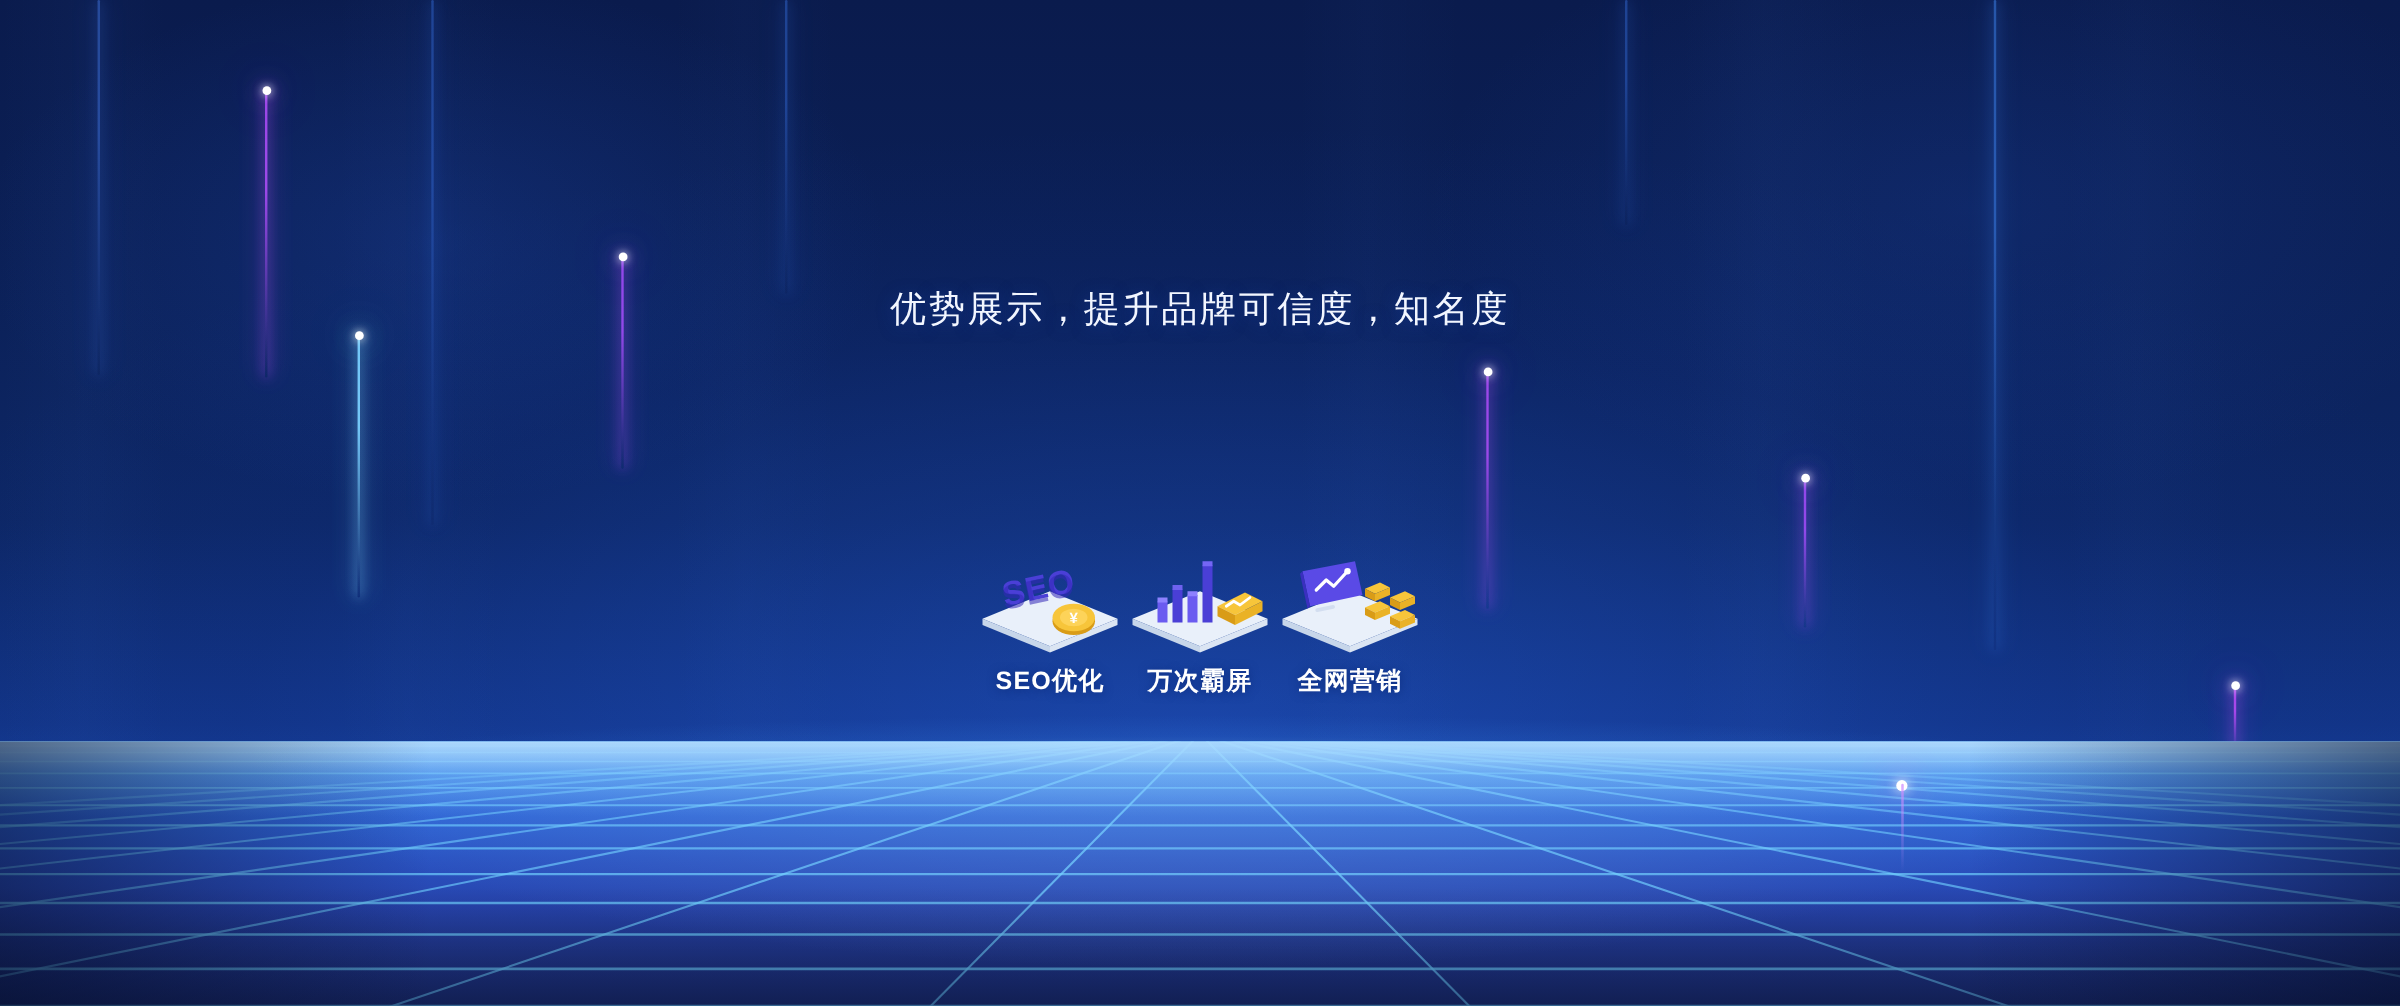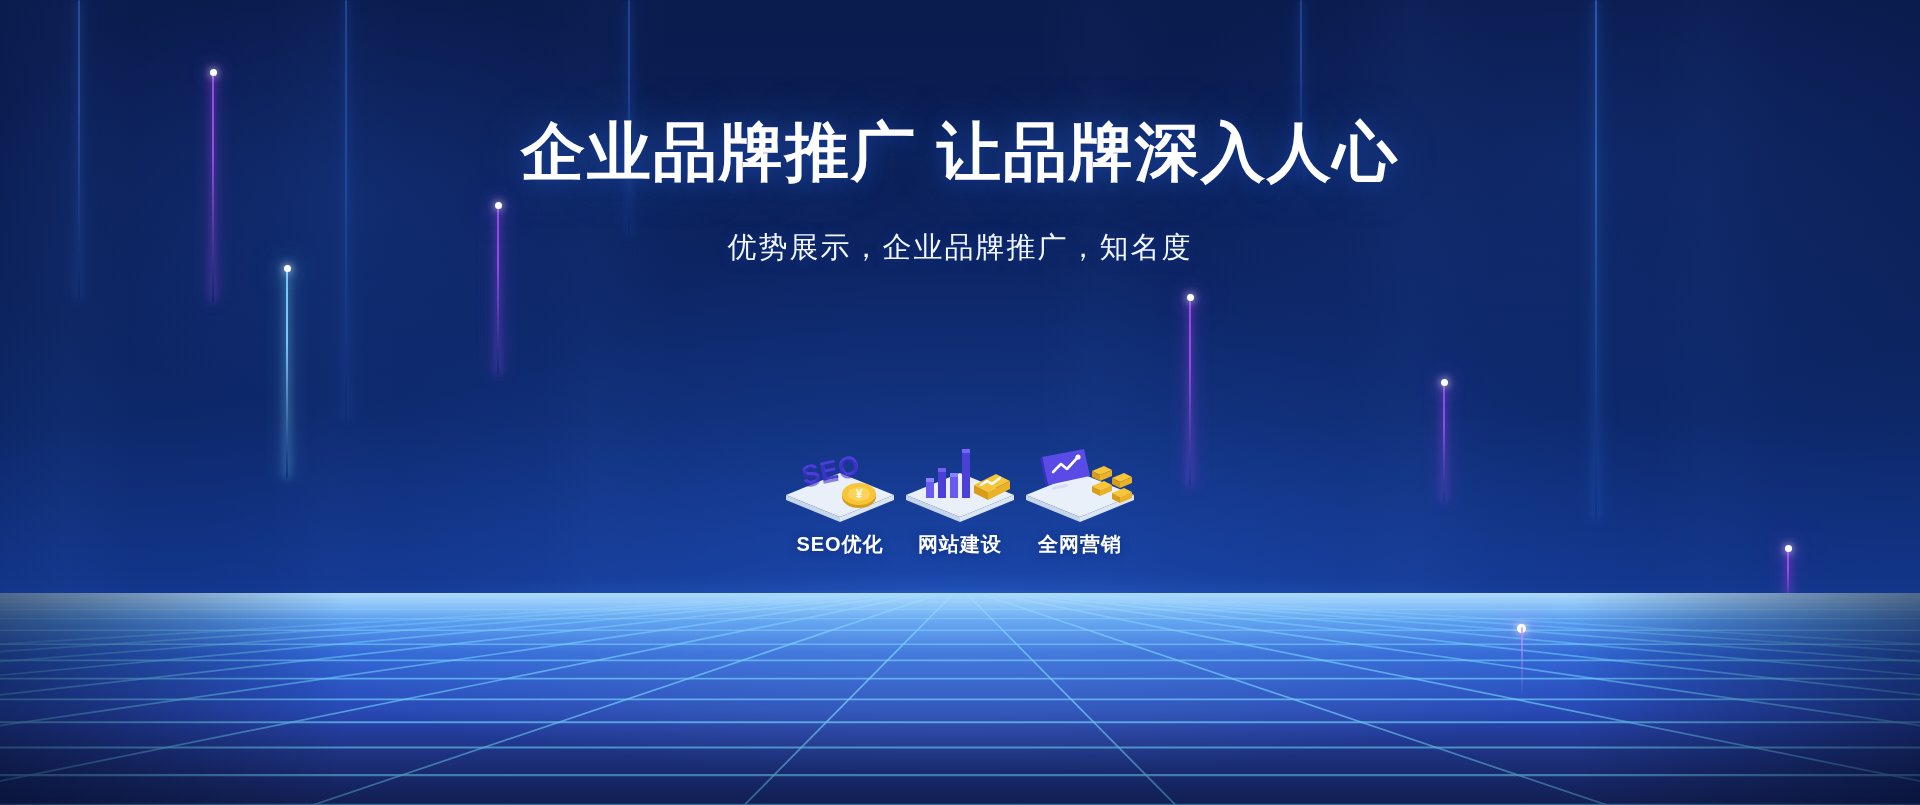--- a/index.html
+++ b/index.html
@@ -276,23 +276,22 @@
     <div class="floor-vignette"></div>
     <div id="floor-dot-layer">
         <div class="floor-dot" style="left: 1517px; top: 31px; box-shadow: rgb(255, 255, 255) 0px 0px 9px, rgb(207, 139, 255) 0px 0px 22px, rgb(207, 139, 255) 0px 0px 44px;">
           <div class="tail" style="background: linear-gradient(rgb(207, 139, 255) 0%, rgba(0, 0, 0, 0) 100%); opacity: 0.75;"></div>
         </div>
       </div>
   </div>
 
   <div class="content">
 
-    <h1 class="title">企业品牌推广 让品牌深入人心</h1>
-
-    <p class="subtitle">优势展示，企业品牌推广，知名度</p>
+
+    <p class="subtitle">优势展示，提升品牌可信度，知名度</p>
 
     <div class="features" id="features">
         <div class="feature">
           <div class="art">
             <svg width="120" height="82" viewBox="0 0 120 82">
               <g>
                 <path d="M60 72 L6 50 L60 28 L114 50 Z" fill="#e9f0fa"></path>
                 <path d="M6 50 L6 55 L60 77 L60 72 Z" fill="#c7d6ea"></path>
                 <path d="M114 50 L114 55 L60 77 L60 72 Z" fill="#dbe5f3"></path>
               </g>
@@ -329,21 +328,21 @@
                 <rect x="62" y="4" width="8" height="4" fill="#7466f5"></rect>
               </g>
               <g>
                 <path d="M74 40 L96 29 L110 36 L88 47 Z" fill="#f7c53a"></path>
                 <path d="M74 40 L74 48 L88 55 L88 47 Z" fill="#d99c17"></path>
                 <path d="M88 47 L88 55 L110 44 L110 36 Z" fill="#eab226"></path>
                 <polyline points="81,40 87,36 92,39 100,33" fill="none" stroke="#fff" stroke-width="2.2" stroke-linecap="round" stroke-linejoin="round"></polyline>
               </g>
             </svg>
           </div>
-          <div class="label">网站建设</div>
+          <div class="label">万次霸屏</div>
         </div>
         <div class="feature">
           <div class="art">
             <svg width="120" height="82" viewBox="0 0 120 82">
               <g>
                 <path d="M60 72 L6 50 L60 28 L114 50 Z" fill="#e9f0fa"></path>
                 <path d="M6 50 L6 55 L60 77 L60 72 Z" fill="#c7d6ea"></path>
                 <path d="M114 50 L114 55 L60 77 L60 72 Z" fill="#dbe5f3"></path>
               </g>
               <g>

